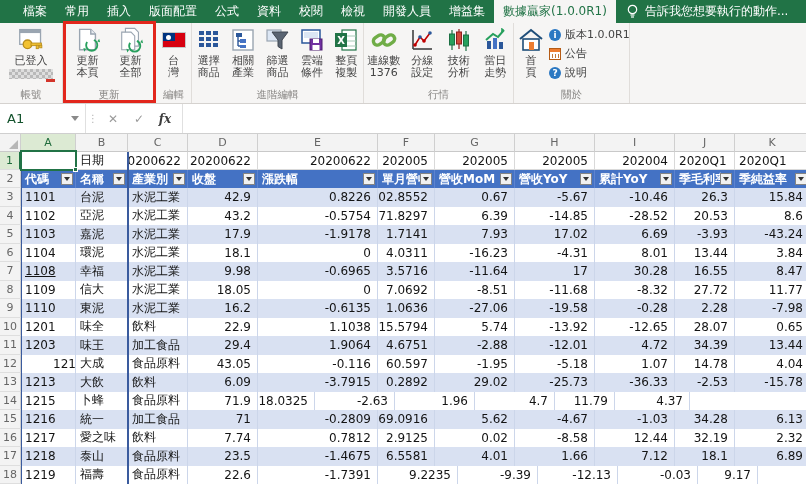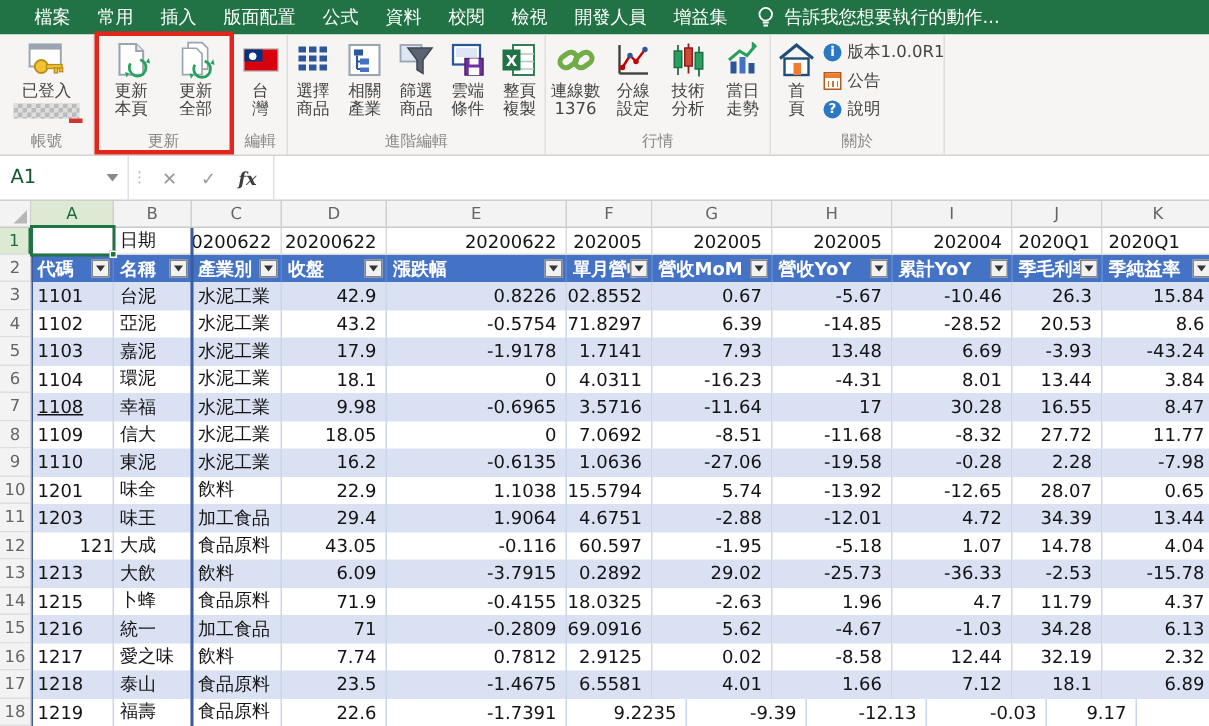--- a/index.html
+++ b/index.html
@@ -95,20 +95,21 @@
     <span class="tab">檔案</span>
     <span class="tab">常用</span>
     <span class="tab">插入</span>
     <span class="tab">版面配置</span>
     <span class="tab">公式</span>
     <span class="tab">資料</span>
     <span class="tab">校閱</span>
     <span class="tab">檢視</span>
     <span class="tab">開發人員</span>
     <span class="tab">增益集</span>
+    <span class="tab active">數據贏家(1.0.0R1)</span>
     <div id="tellme">
       <svg width="13" height="15" viewBox="0 0 13 15">
         <circle cx="6.5" cy="5.5" r="4.2" fill="none" stroke="#fff" stroke-width="1.2"></circle>
         <line x1="4.5" y1="11" x2="8.5" y2="11" stroke="#fff" stroke-width="1.2"></line>
         <line x1="5" y1="13" x2="8" y2="13" stroke="#fff" stroke-width="1.2"></line>
       </svg>
       <span>告訴我您想要執行的動作...</span>
     </div>
   </div>
 
@@ -474,21 +475,21 @@
         </div>
         <div class="grow drow band">
           <div class="gut" style="width: 21px; flex: 0 0 21px;">5</div>
           <div class="cell al" style="width: 55px; flex: 0 0 55px;">1103</div>
           <div class="cell al" style="width: 52px; flex: 0 0 52px;">嘉泥</div>
           <div class="cell al" style="width: 60px; flex: 0 0 60px;">水泥工業</div>
           <div class="cell ar" style="width: 70px; flex: 0 0 70px;">17.9</div>
           <div class="cell ar" style="width: 120px; flex: 0 0 120px;">-1.9178</div>
           <div class="cell ar" style="width: 57px; flex: 0 0 57px;">1.7141</div>
           <div class="cell ar" style="width: 80px; flex: 0 0 80px;">7.93</div>
-          <div class="cell ar" style="width: 80px; flex: 0 0 80px;">13.48</div>
+          <div class="cell ar" style="width: 80px; flex: 0 0 80px;">17.02</div>
           <div class="cell ar" style="width: 80px; flex: 0 0 80px;">6.69</div>
           <div class="cell ar" style="width: 60px; flex: 0 0 60px;">-3.93</div>
           <div class="cell ar" style="width: 75px; flex: 0 0 75px;">-43.24</div>
         </div>
         <div class="grow drow">
           <div class="gut" style="width: 21px; flex: 0 0 21px;">6</div>
           <div class="cell al" style="width: 55px; flex: 0 0 55px;">1104</div>
           <div class="cell al" style="width: 52px; flex: 0 0 52px;">環泥</div>
           <div class="cell al" style="width: 60px; flex: 0 0 60px;">水泥工業</div>
           <div class="cell ar" style="width: 70px; flex: 0 0 70px;">18.1</div>
@@ -597,21 +598,20 @@
           <div class="cell ar" style="width: 80px; flex: 0 0 80px;">-36.33</div>
           <div class="cell ar" style="width: 60px; flex: 0 0 60px;">-2.53</div>
           <div class="cell ar" style="width: 75px; flex: 0 0 75px;">-15.78</div>
         </div>
         <div class="grow drow">
           <div class="gut" style="width: 21px; flex: 0 0 21px;">14</div>
           <div class="cell al" style="width: 55px; flex: 0 0 55px;">1215</div>
           <div class="cell al" style="width: 52px; flex: 0 0 52px;">卜蜂</div>
           <div class="cell al" style="width: 60px; flex: 0 0 60px;">食品原料</div>
           <div class="cell ar" style="width: 70px; flex: 0 0 70px;">71.9</div>
-          <div class="cell ar" style="width: 120px; flex: 0 0 120px;">-0.4155</div>
           <div class="cell ar" style="width: 57px; flex: 0 0 57px;">18.0325</div>
           <div class="cell ar" style="width: 80px; flex: 0 0 80px;">-2.63</div>
           <div class="cell ar" style="width: 80px; flex: 0 0 80px;">1.96</div>
           <div class="cell ar" style="width: 80px; flex: 0 0 80px;">4.7</div>
           <div class="cell ar" style="width: 60px; flex: 0 0 60px;">11.79</div>
           <div class="cell ar" style="width: 75px; flex: 0 0 75px;">4.37</div>
         </div>
         <div class="grow drow band">
           <div class="gut" style="width: 21px; flex: 0 0 21px;">15</div>
           <div class="cell al" style="width: 55px; flex: 0 0 55px;">1216</div>

